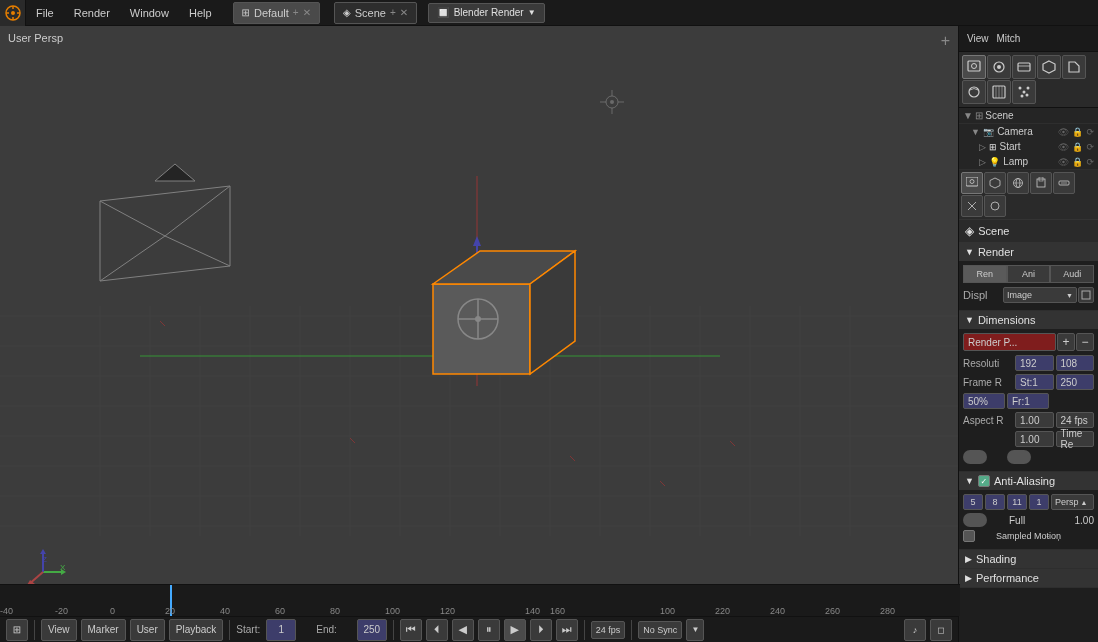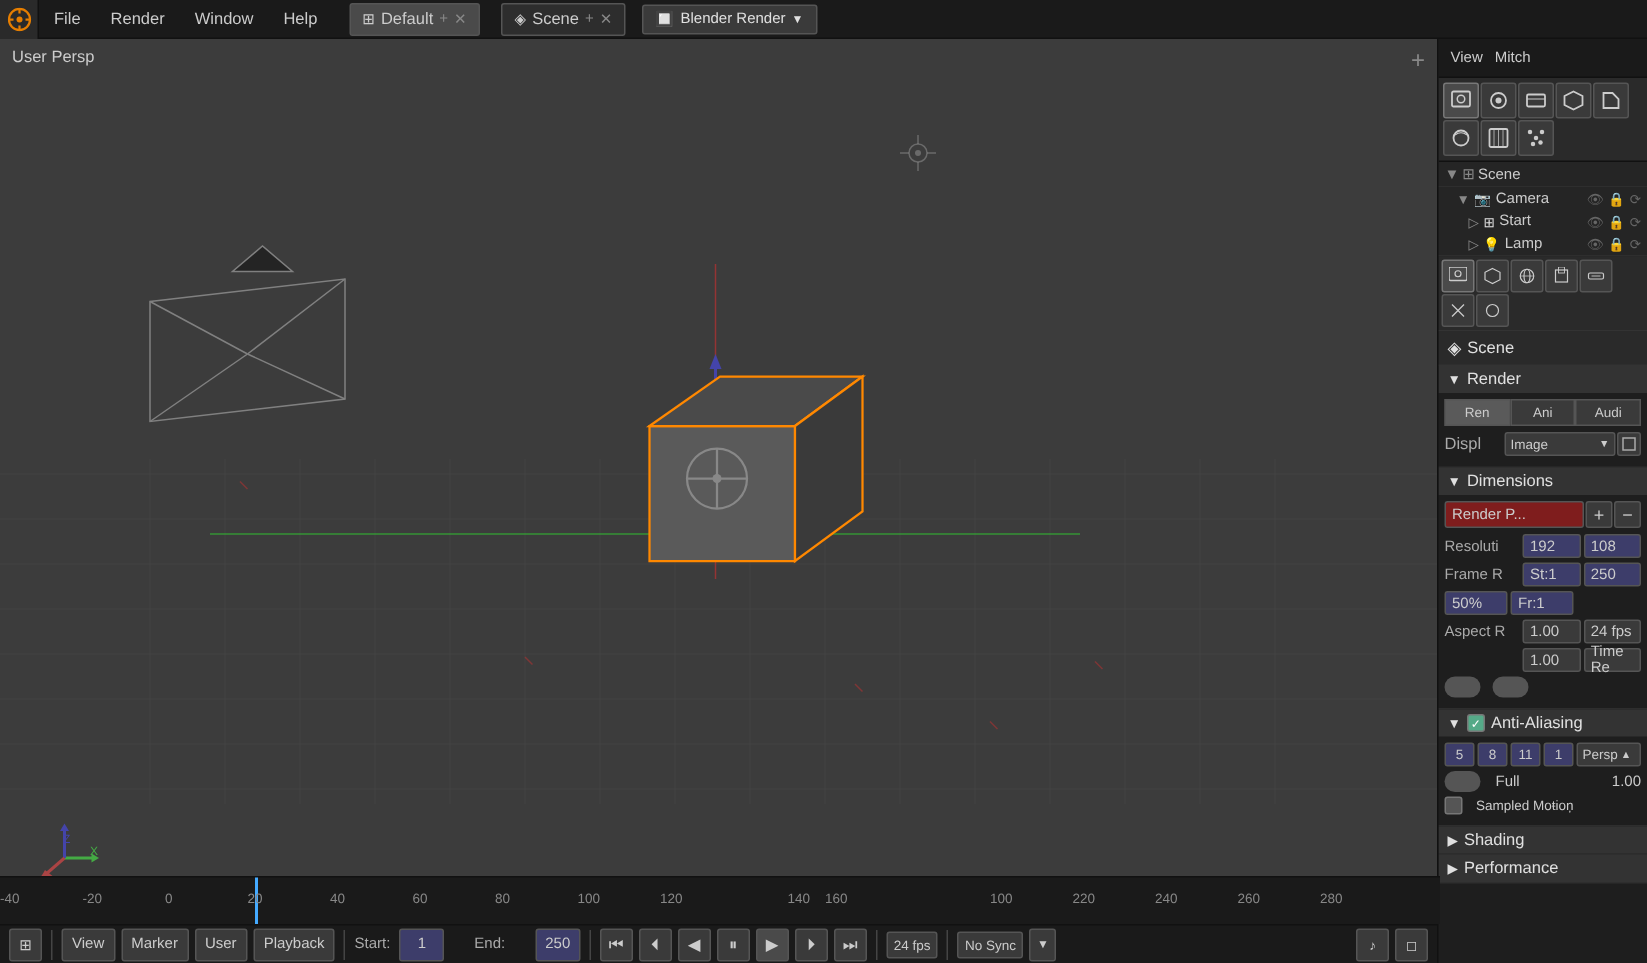--- a/index.html
+++ b/index.html
@@ -121,34 +121,34 @@
     .aspect-row { display: flex; align-items: center; margin-bottom: 3px; gap: 2px; }
     .aspect-label { font-size: 10px; color: #aaa; width: 50px; }
     .aspect-field { flex: 1; height: 16px; background: #3a3a3a; border: 1px solid #555; border-radius: 2px; font-size: 10px; color: #ccc; padding: 0 4px; display: flex; align-items: center; }
 
     
     .aa-row { display: flex; align-items: center; margin-bottom: 3px; gap: 2px; }
     .aa-field { width: 20px; height: 16px; background: #3d3d6a; border: 1px solid #555; border-radius: 2px; font-size: 9px; color: #ccc; display: flex; align-items: center; justify-content: center; cursor: pointer; }
     .aa-dropdown { flex: 1; height: 16px; background: #3a3a3a; border: 1px solid #555; border-radius: 2px; font-size: 9px; color: #ccc; padding: 0 3px; display: flex; align-items: center; }
 
     
-    .full-row { display: flex; align-items: center; margin-bottom: 3px; gap: 6px; }
+    .full-row { display: flex; align-items: center; margin-bottom: 3px; gap: 18px; }
     .toggle-off { width: 24px; height: 14px; background: #555; border-radius: 7px; position: relative; cursor: pointer; }
     .full-label { font-size: 10px; color: #ccc; margin-left: 4px; }
     .full-value { font-size: 10px; color: #ccc; margin-left: auto; }
 
     
     #timeline-area {
       position: absolute; bottom: 26px; left: 0; width: 960px; height: 32px;
       background: #1a1a1a; border-top: 1px solid #111; display: flex; align-items: center;
     }
     .timeline-scale {
       flex: 1; height: 100%; position: relative; display: flex; align-items: flex-end;
     }
-    .tl-tick { position: absolute; bottom: 12px; font-size: 9px; color: #888; }
+    .tl-tick { position: absolute; bottom: 0; font-size: 9px; color: #888; }
     .tl-playhead { position: absolute; bottom: 0; top: 0; width: 2px; background: #4af; left: 160px; }
 
     
     #viewport-content {
       position: absolute; top: 0; left: 0; right: 0; bottom: 60px;
     }
 
     
     #viewport-bottombar {
       position: absolute; bottom: 0; left: 0; right: 0; height: 28px;

